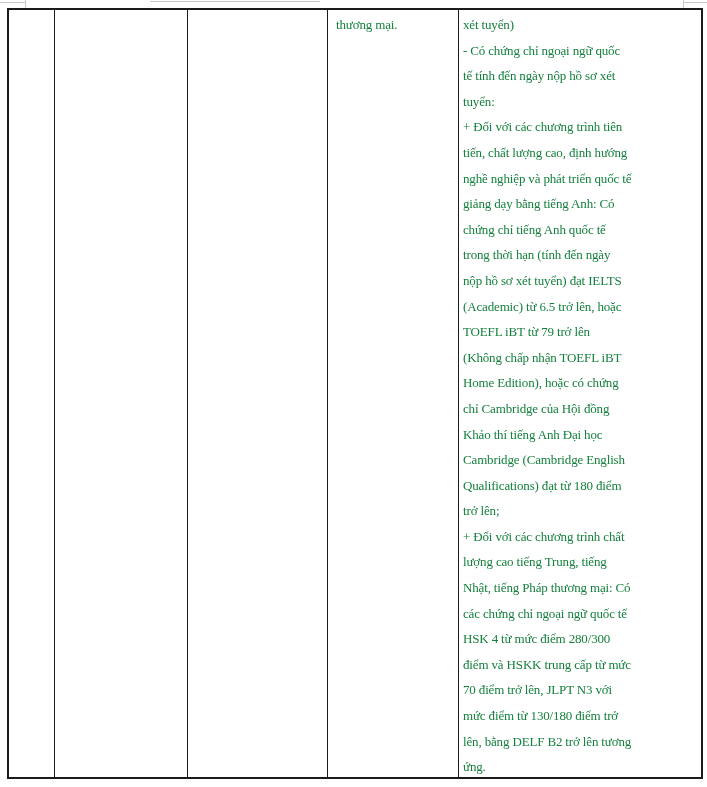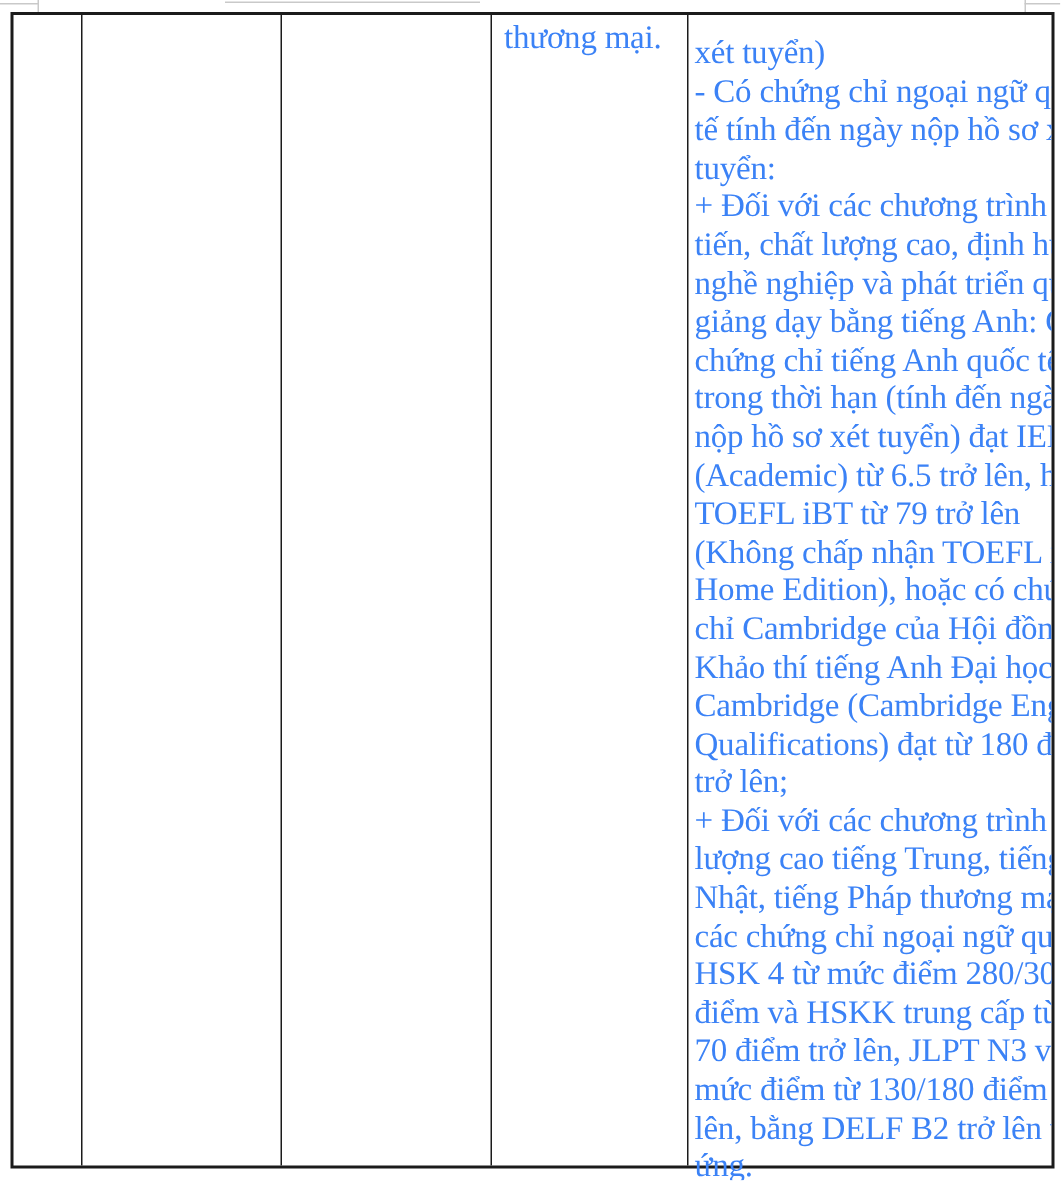--- a/index.html
+++ b/index.html
@@ -37,32 +37,32 @@
     border: 2px solid #1b1b1b;
     display: flex;
     background: #ffffff;
   }
   .cell {
     box-sizing: border-box;
     border-right: 1.5px solid #1b1b1b;
     height: 100%;
     overflow: hidden;
   }
-  .cell:last-child { border-right: none; margin-top: 10px; }
+  .cell:last-child { border-right: none; }
   .c1 { width: 46px; }
   .c2 { width: 133px; }
   .c3 { width: 140px; }
   .c4 { width: 131px; }
   .c5 { flex: 1; }
   .celltext {
-    font-size: 22px;
+    font-size: 13px;
     line-height: 25.6px;
     letter-spacing: -0.15px;
     white-space: pre;
-    color: #3b82f6;
+    color: #15803d;
   }
   .c4 .celltext { padding: 2px 2px 0 8px; }
   .c5 .celltext { padding: 2px 0 0 4px; }
 </style>
 </head>
 <body>
 
 <div class="page">
 
   <div class="artifact art-h-left"></div>

